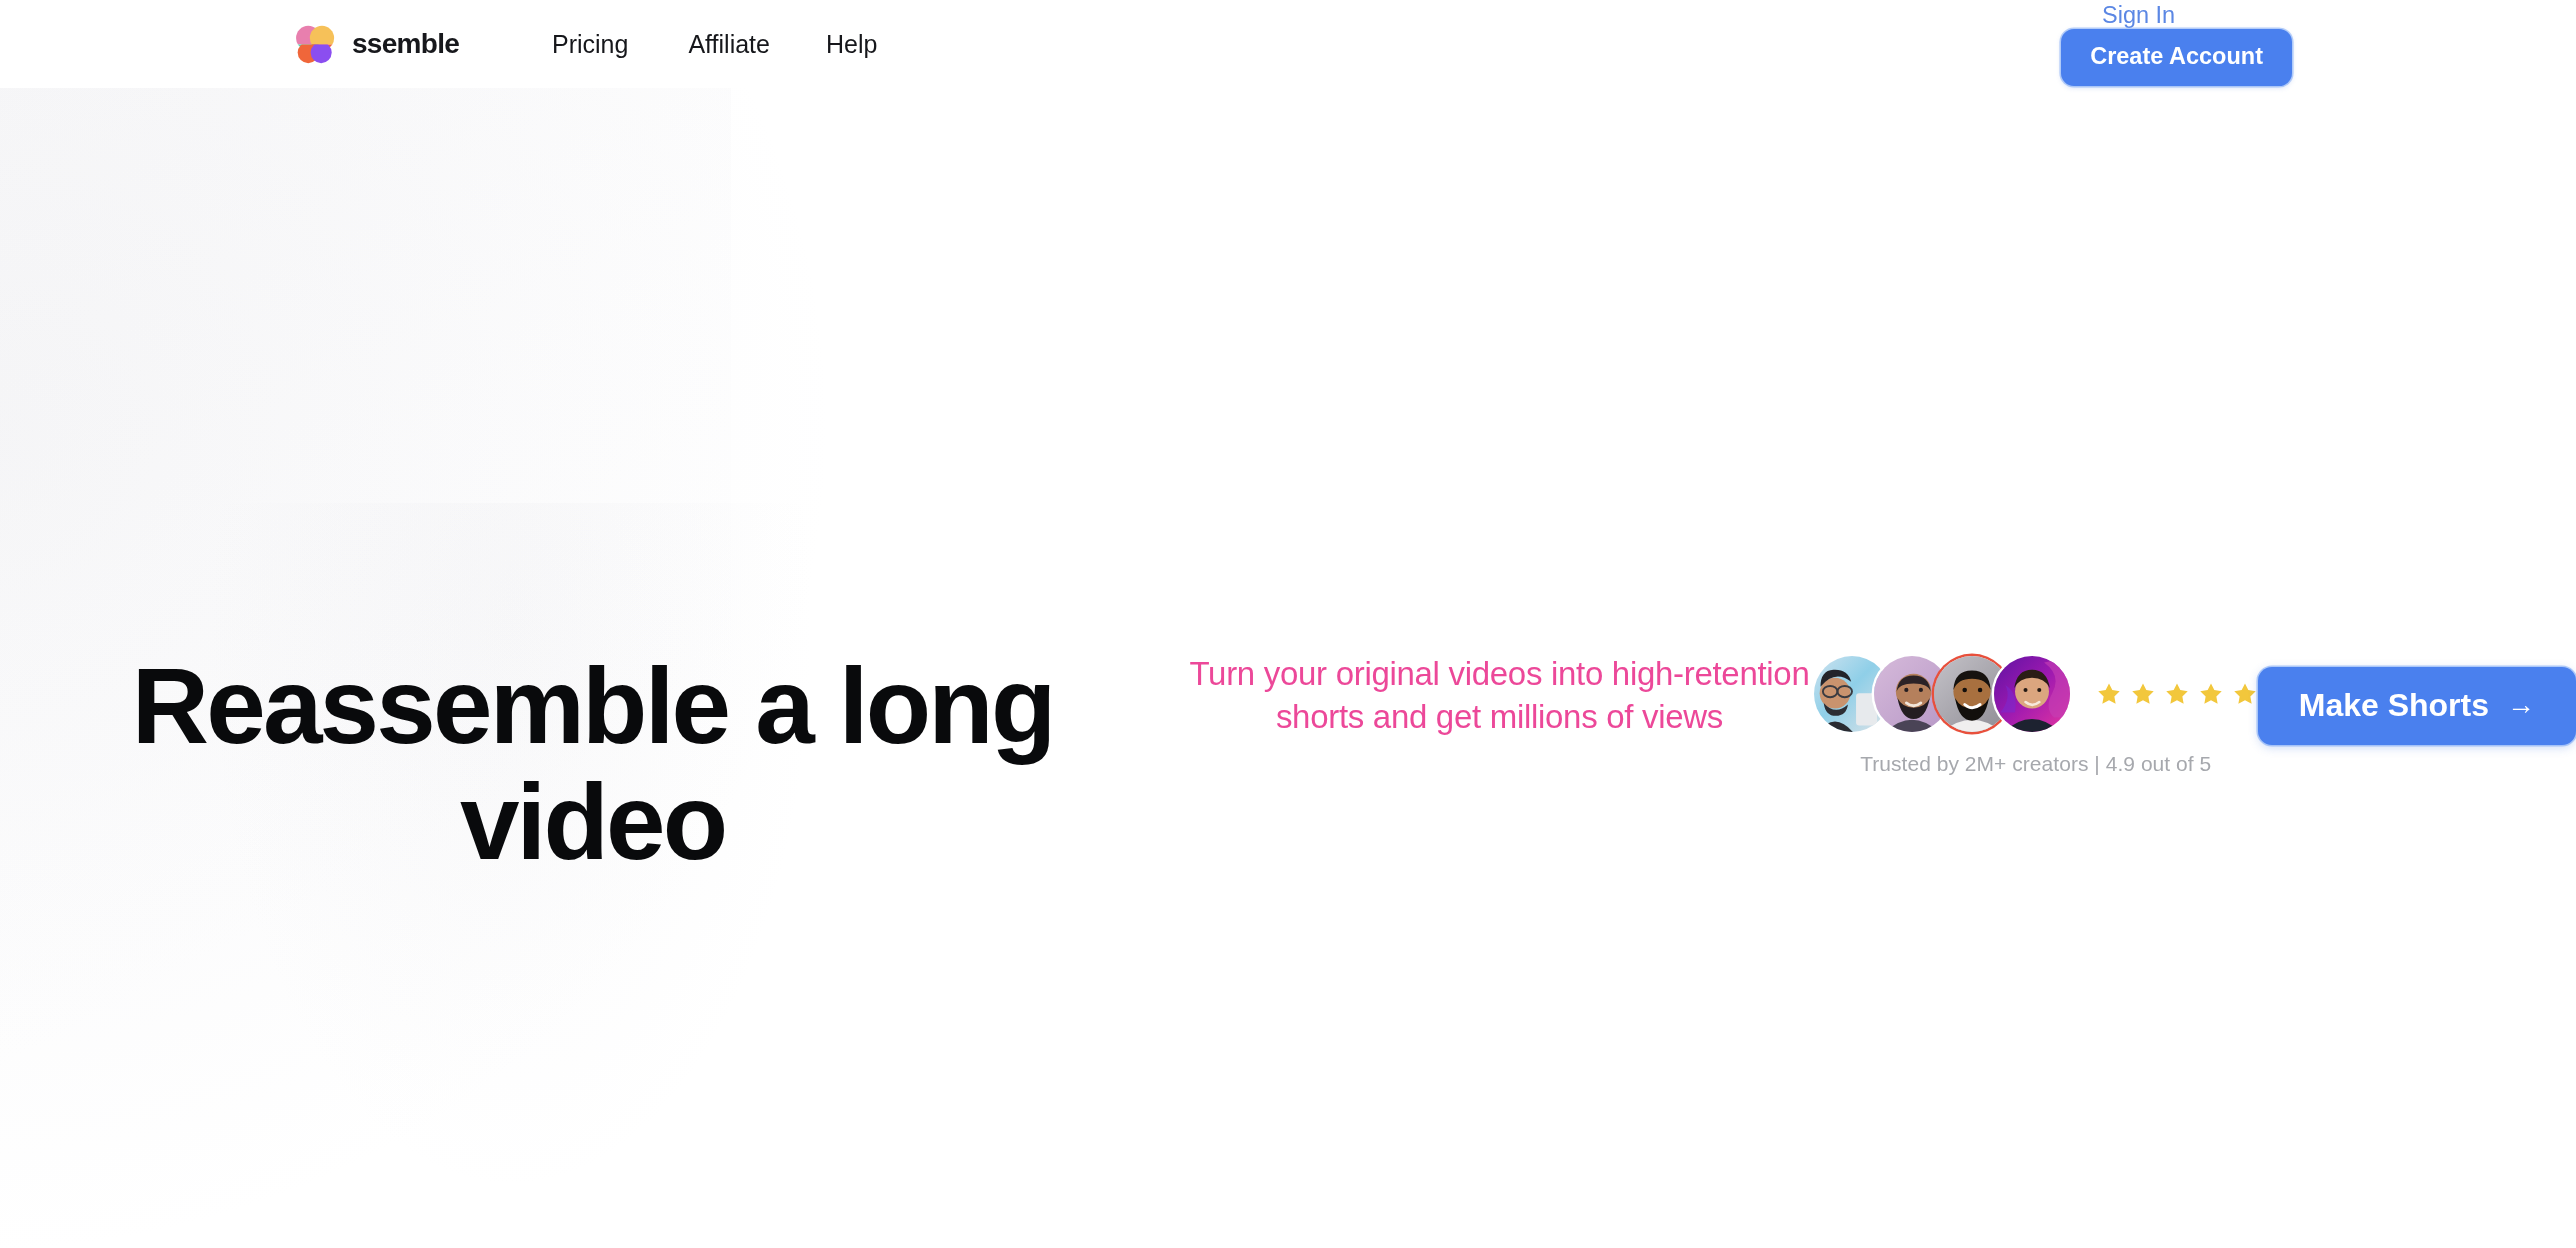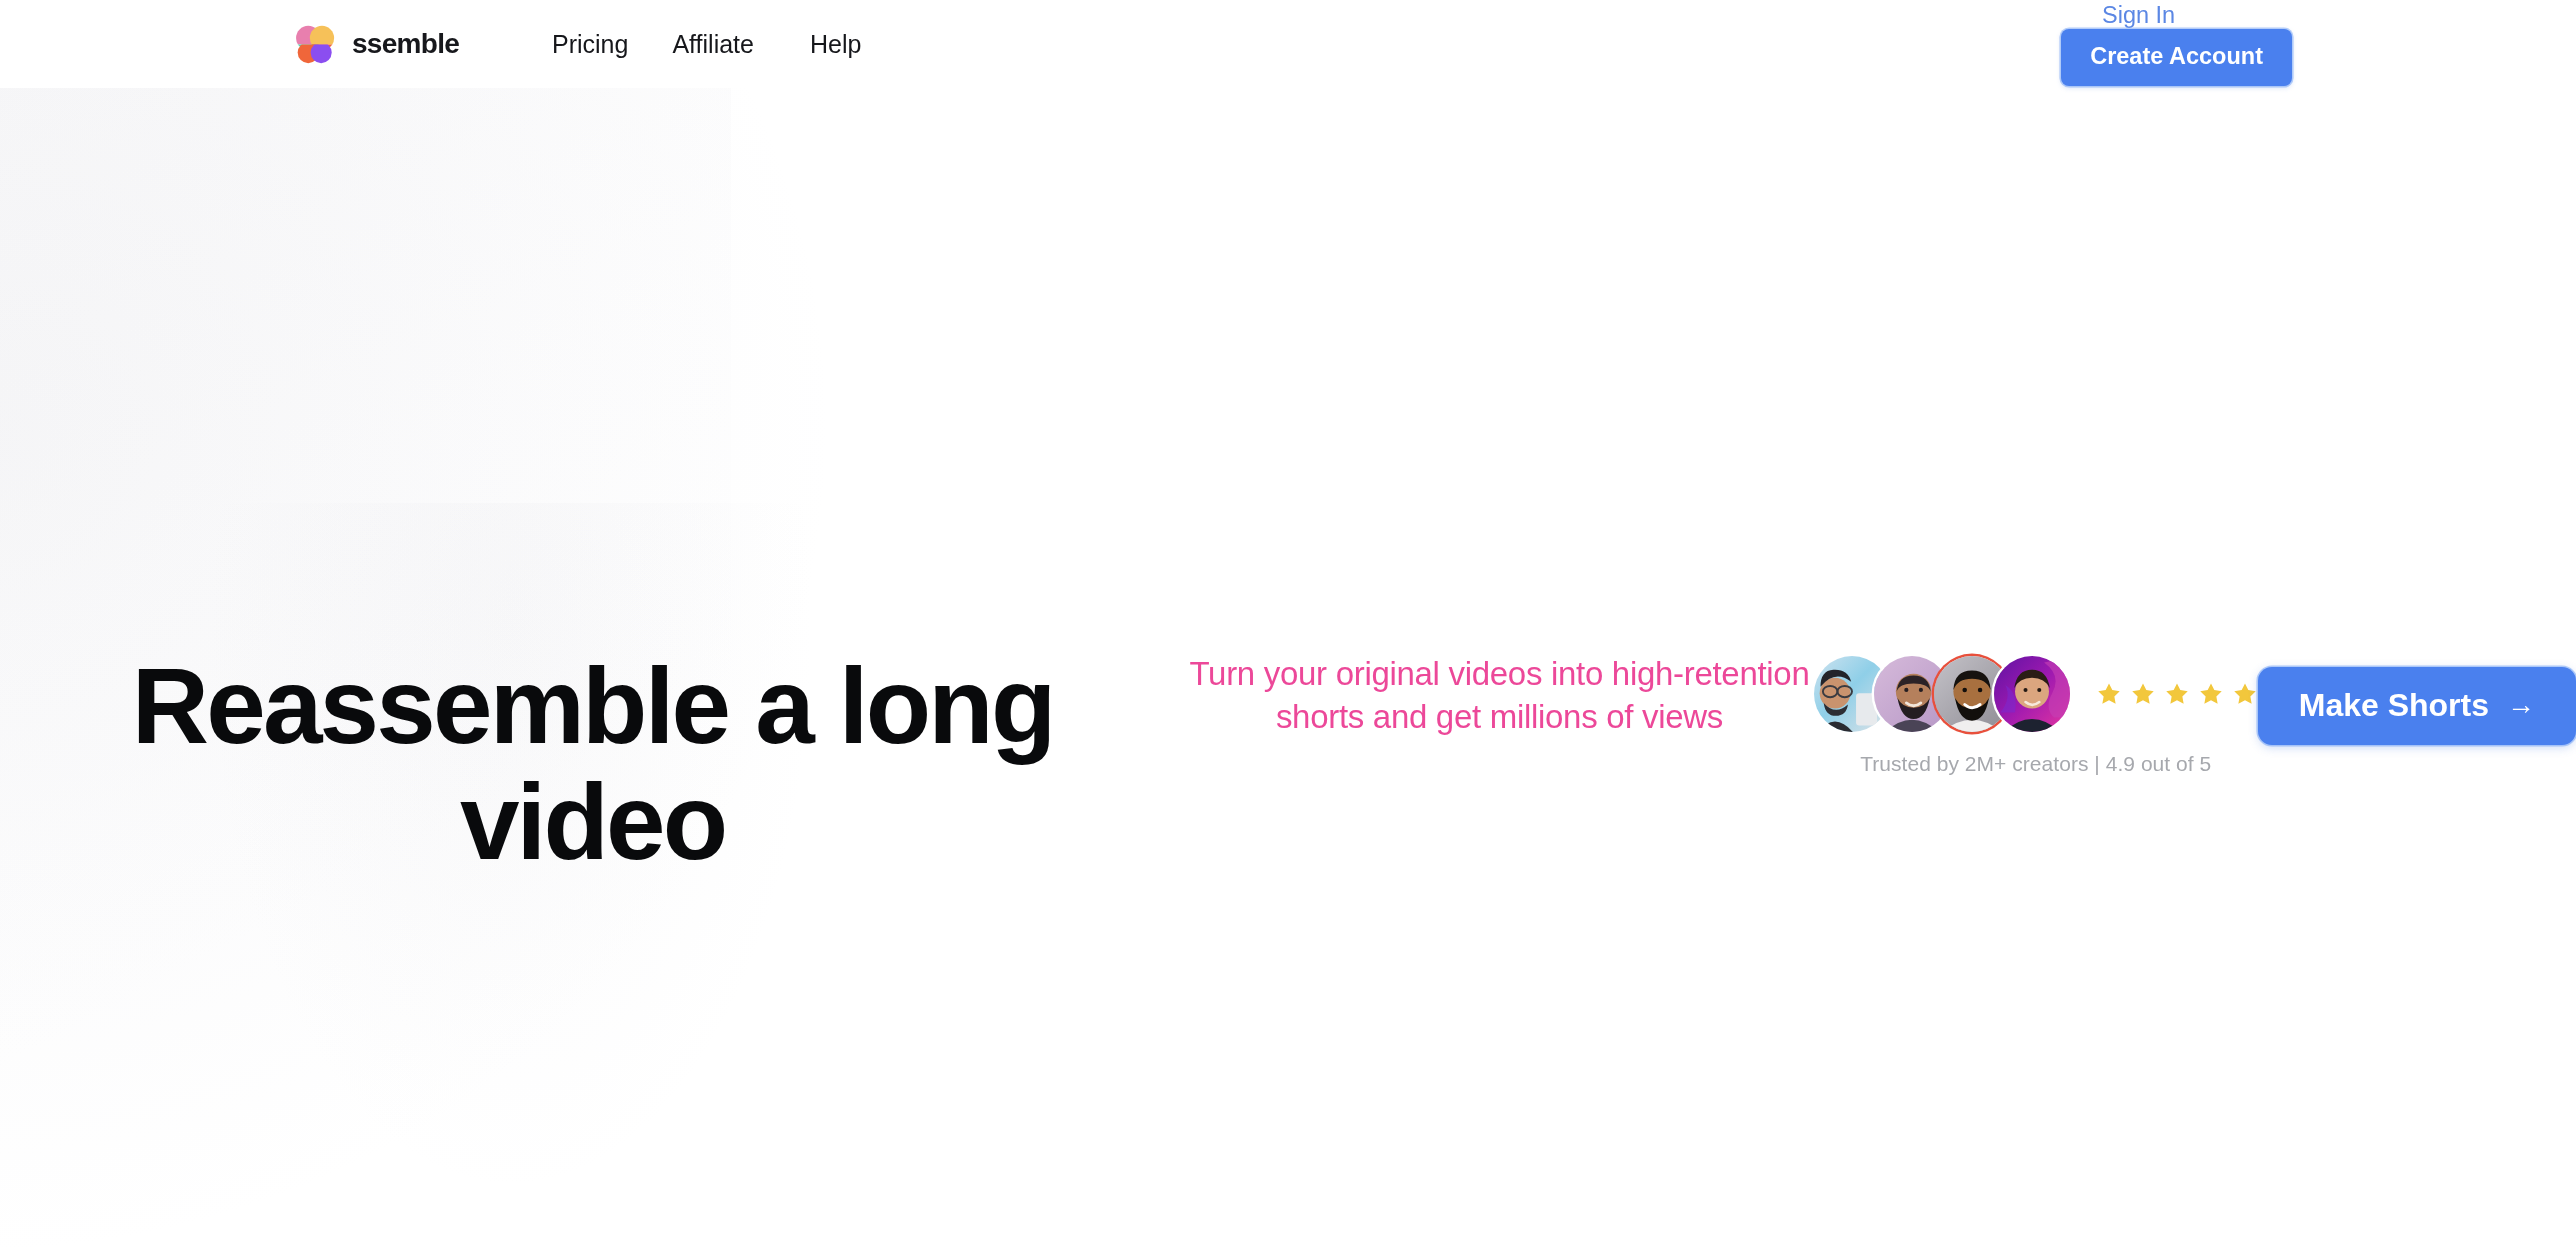--- a/index.html
+++ b/index.html
@@ -93,21 +93,21 @@
     gap: 0;
   }
   .nav-link {
     font-size: 25px;
     color: #16171b;
     text-decoration: none;
     padding: 8px 0;
     cursor: pointer;
     white-space: nowrap;
   }
-  .nav-link.n0 { margin-right: 44px; }
+  .nav-link.n0 { margin-right: 60px; }
   .nav-link.n1 { margin-right: 56px; }
 
   .header-actions {
     position: absolute;
     right: 284px;
     display: flex;
     align-items: center;
     gap: 0;
     flex-direction: column;
   }
@@ -118,21 +118,21 @@
     margin-right: 76px;
     cursor: pointer;
     white-space: nowrap;
   }
   .create-account-btn {
     background: #4a80ee;
     color: #ffffff;
     font-size: 23.5px;
     font-weight: 600;
     border: none;
-    border-radius: 8px;
+    border-radius: 13px;
     padding: 16px 29px 18px 29px;
     cursor: pointer;
     white-space: nowrap;
     box-shadow: 0 0 0 1.6px rgba(126,170,246,0.55), 0 1.6px 5.7px rgba(70,120,220,0.22);
     font-family: "Liberation Sans", sans-serif;
     line-height: 1;
   }
 
   
   #hero {

